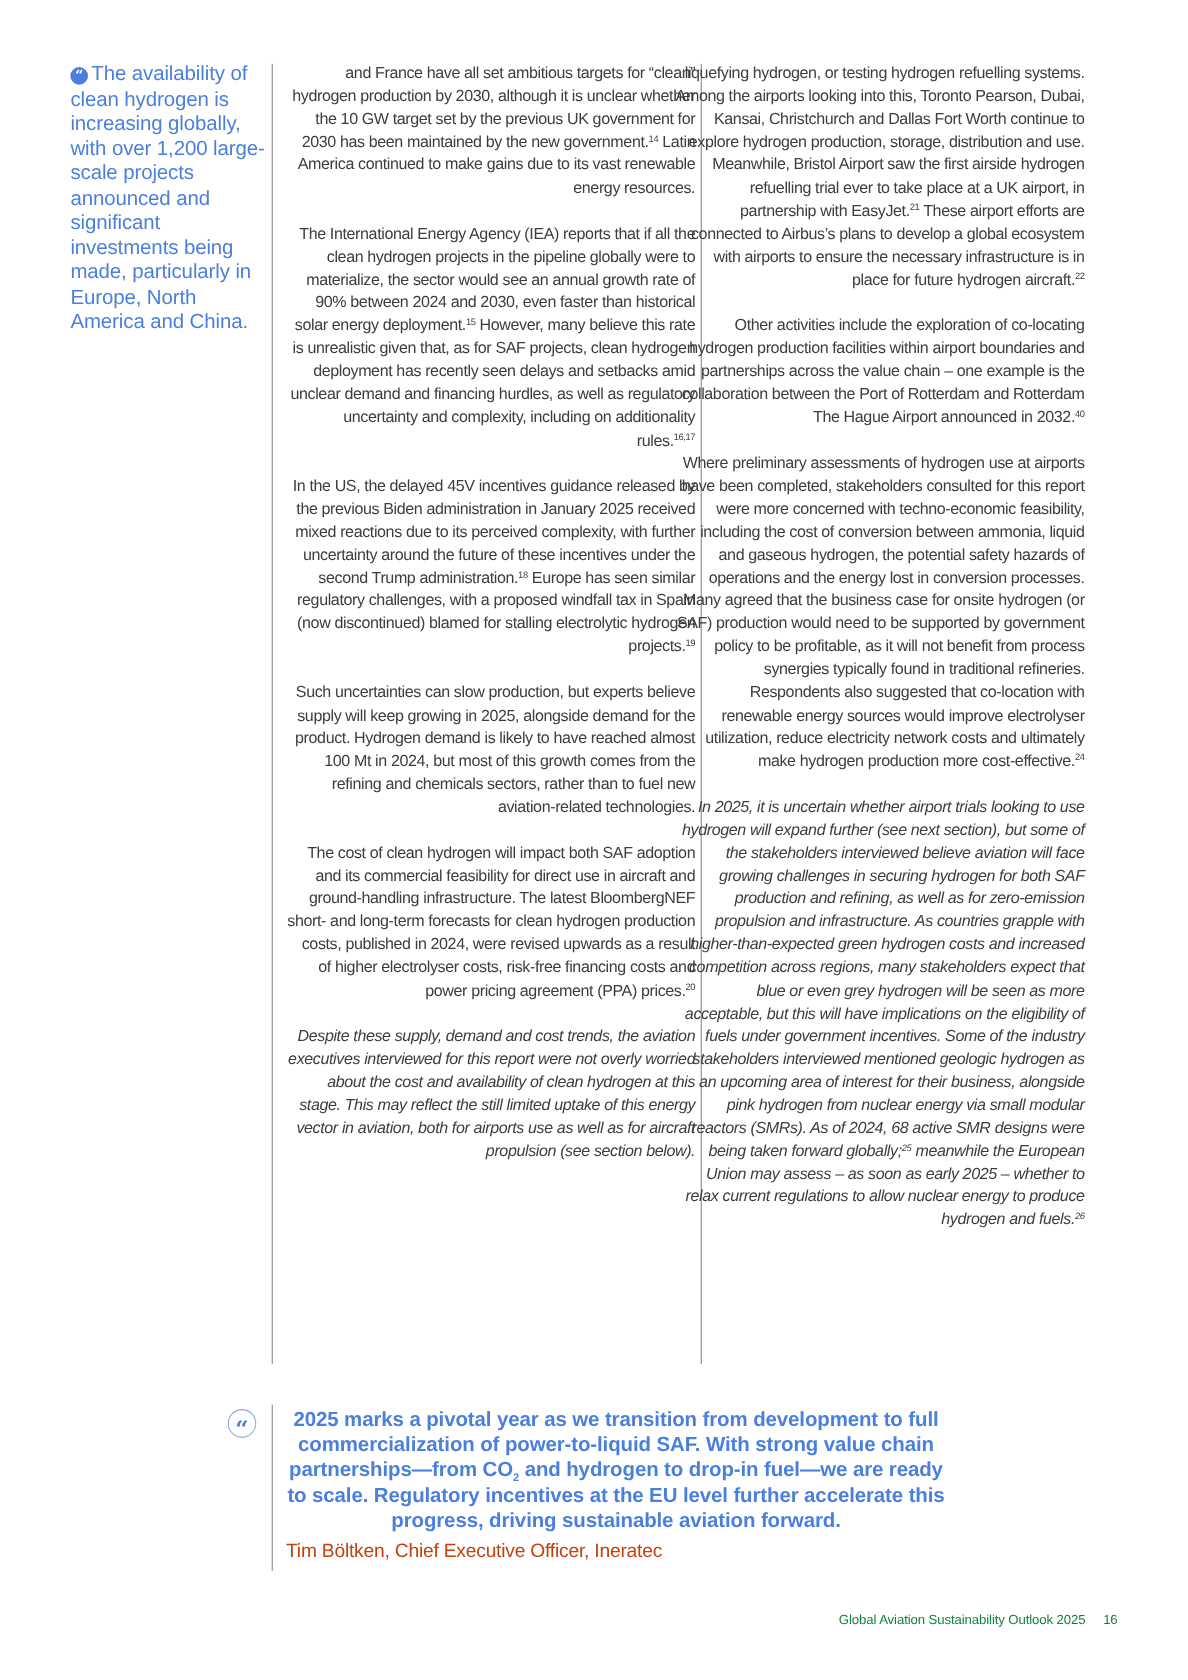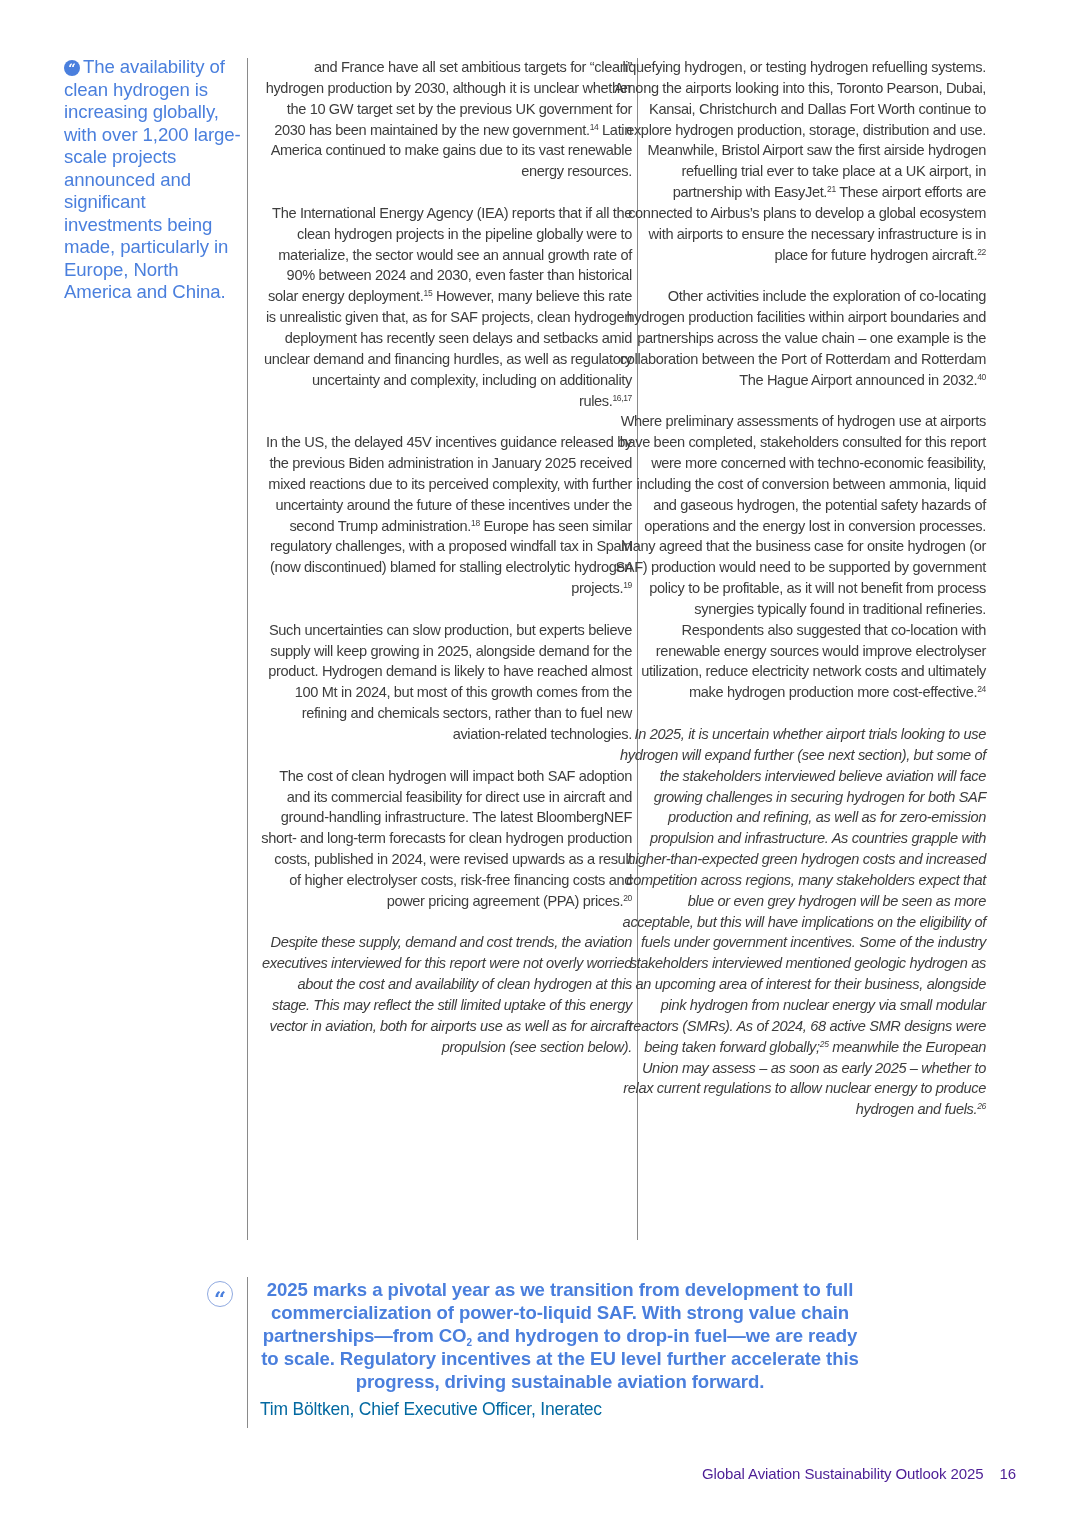--- a/index.html
+++ b/index.html
@@ -89,29 +89,29 @@
     color: #4a7fdd;
     font-weight: bold;
     letter-spacing: -0.1px;
     text-align: center;
   }
   .attribution {
     position: absolute;
     left: 260px;
     top: 1399px;
     font-size: 17.5px;
-    color: #0369a1;
+    color: #c2410c;
     letter-spacing: -0.2px;
   }
   .footer {
     position: absolute;
     top: 1465px;
     right: 64px;
-    font-size: 15px;
-    color: #4c1d95;
+    font-size: 12px;
+    color: #15803d;
     letter-spacing: -0.1px;
   }
   .footer .pg { margin-left: 16px; }
 </style>
 </head>
 <body>
 
 <div class="pullquote">
   <span class="qicon">“</span><span>The availability of clean hydrogen is increasing globally, with over 1,200 large-scale projects announced and significant investments being made, particularly in Europe, North America and China.</span>
 </div>

